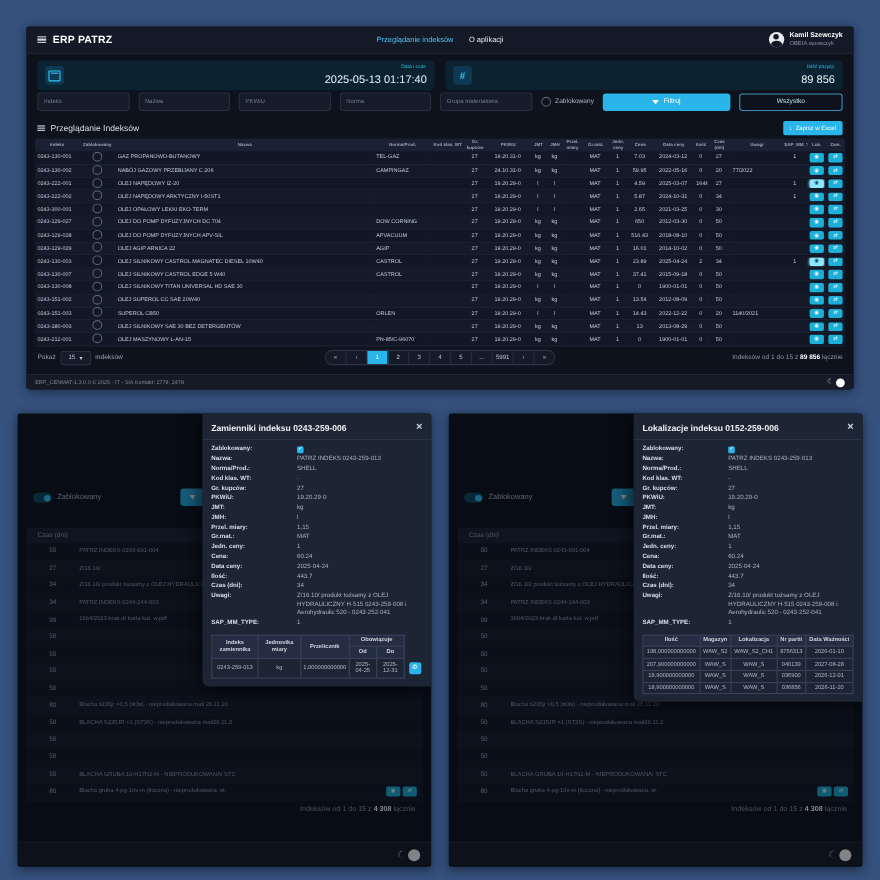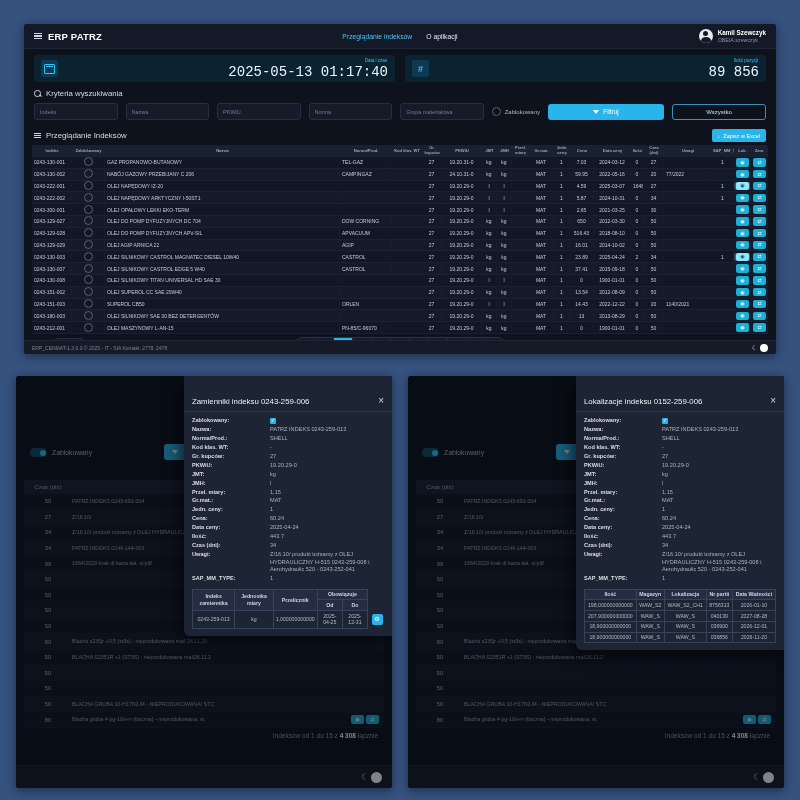--- a/index.html
+++ b/index.html
@@ -28,21 +28,21 @@
   .ulogin{font-size:5.3px;color:#8a93a5;line-height:1.2;}
 
   .cards{display:flex;gap:10px;padding:6px 10px 0;}
   .card{flex:1;height:27px;background:#0b2330;border-radius:4px;display:flex;
     align-items:center;padding:0 7px;position:relative;}
   .card-icon{width:17px;height:17px;border-radius:3px;background:#0d3a52;color:#35c3f5;
     font-size:9px;display:flex;align-items:center;justify-content:center;font-weight:bold;}
   .cal{position:relative;width:9px;height:8px;border:1px solid #35c3f5;border-radius:1px;}
   .cal::before{content:"";position:absolute;left:1px;right:1px;top:1.5px;height:1.2px;background:#35c3f5;}
   .card-label{position:absolute;top:3px;right:8px;font-size:4.5px;color:#35c3f5;}
-  .card-value{margin-left:auto;font-size:14px;color:#eaf4fb;margin-top:7px;font-family:Liberation Mono, monospace;}
+  .card-value{margin-left:auto;font-size:10px;color:#eaf4fb;margin-top:7px;}
 
   .crit-title{display:flex;gap:5px;align-items:center;padding:7px 10px 3px;color:#d6dce6;font-size:7.8px;}
   .icon-search{position:relative;width:7px;height:7px;}
   .icon-search::before{content:"";position:absolute;left:0;top:0;width:4.5px;height:4.5px;
     border:1px solid #cfd6e2;border-radius:50%;}
   .icon-search::after{content:"";position:absolute;left:5px;top:5px;width:2.8px;height:1.2px;
     background:#cfd6e2;transform:rotate(45deg);}
   .filters{display:flex;gap:8px;align-items:center;padding:2px 10px 7px;}
   .finput{height:15px;background:#151b29;border:1px solid #262f42;border-radius:3px;flex:1;
     font-size:5.5px;color:#717c90;padding:0 5px;outline:none;min-width:0;}
@@ -118,21 +118,21 @@
   .mini-summary{position:absolute;right:14px;top:356px;font-size:6.5px;color:#8d97a9;}
   .mini-summary b{color:#fff;}
   .mini-footer{position:absolute;bottom:0;left:0;right:0;height:22px;background:#151a26;
     border-top:1px solid #1e2534;display:flex;align-items:center;padding:0 10px;}
   .mini-footer .mode-toggle .knob{width:11px;height:11px;}
   .mini-footer .moon{font-size:9px;}
   .dim{position:absolute;inset:0;background:rgba(4,7,13,.5);z-index:2;}
 
   .modal{position:absolute;top:0;right:0;width:208px;background:#1d2433;z-index:5;
     border-radius:0 0 0 6px;box-shadow:-4px 5px 16px rgba(0,0,0,.6);padding-bottom:7px;}
-  .modal-title{display:flex;align-items:center;padding:20px 8px 5px;font-size:7.8px;font-weight:normal;
+  .modal-title{display:flex;align-items:center;padding:8px 8px 5px;font-size:7.8px;font-weight:bold;
     color:#eef1f7;border-bottom:1px solid #2a3347;}
   .modal-close{margin-left:auto;font-size:10px;color:#cfd6e2;line-height:1;}
   .mdetails{padding:4px 8px 2px;}
   .drow{display:flex;font-size:5.6px;line-height:1.6;}
   .dlabel{width:78px;flex-shrink:0;font-weight:bold;color:#d9dfe9;}
   .dvalue{flex:1;color:#a9b3c4;}
   .dvalue.wrap{line-height:1.35;padding-top:1px;}
   .chk{width:6px;height:6px;background:#29b4ea;border-radius:1px;display:inline-flex;align-items:center;
     justify-content:center;color:#fff;font-size:5px;line-height:1;margin-top:1.5px;}
   table.mtable{border-collapse:collapse;margin:4px 8px 0;width:calc(100% - 16px);}
@@ -178,24 +178,20 @@
         <span class="card-label">Data i czas</span>
         <span class="card-value">2025-05-13 01:17:40</span>
       </div>
       <div class="card">
         <span class="card-icon">#</span>
         <span class="card-label">Ilość pozycji</span>
         <span class="card-value">89 856</span>
       </div>
     </div>
 
-    <div class="crit-title">
-      <span class="icon-search"></span>
-      <span>Kryteria wyszukiwania</span>
-    </div>
 
     <div class="filters">
       <input class="finput" placeholder="Indeks" style="">
       <input class="finput" placeholder="Nazwa" style="">
       <input class="finput" placeholder="PKWiU" style="">
       <input class="finput" placeholder="Norma" style="">
       <input class="finput" placeholder="Grupa materiałowa" style="">
       <span class="toggle-wrap">
         <span class="ring"></span>
         <span>Zablokowany</span>

